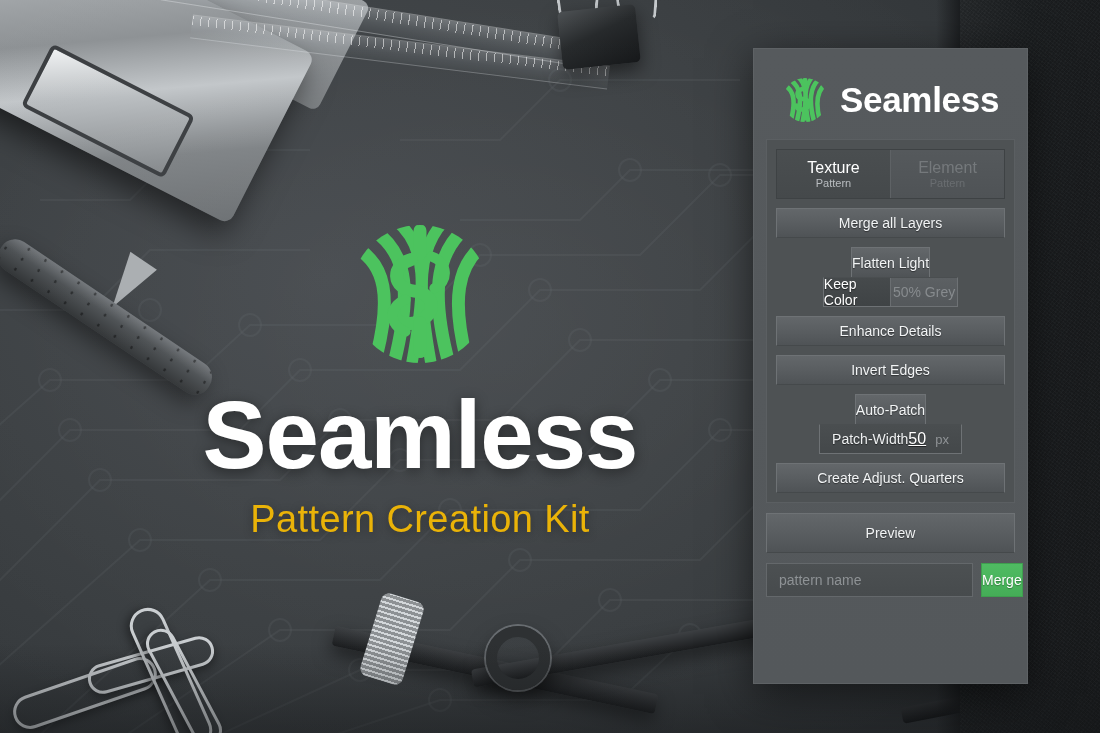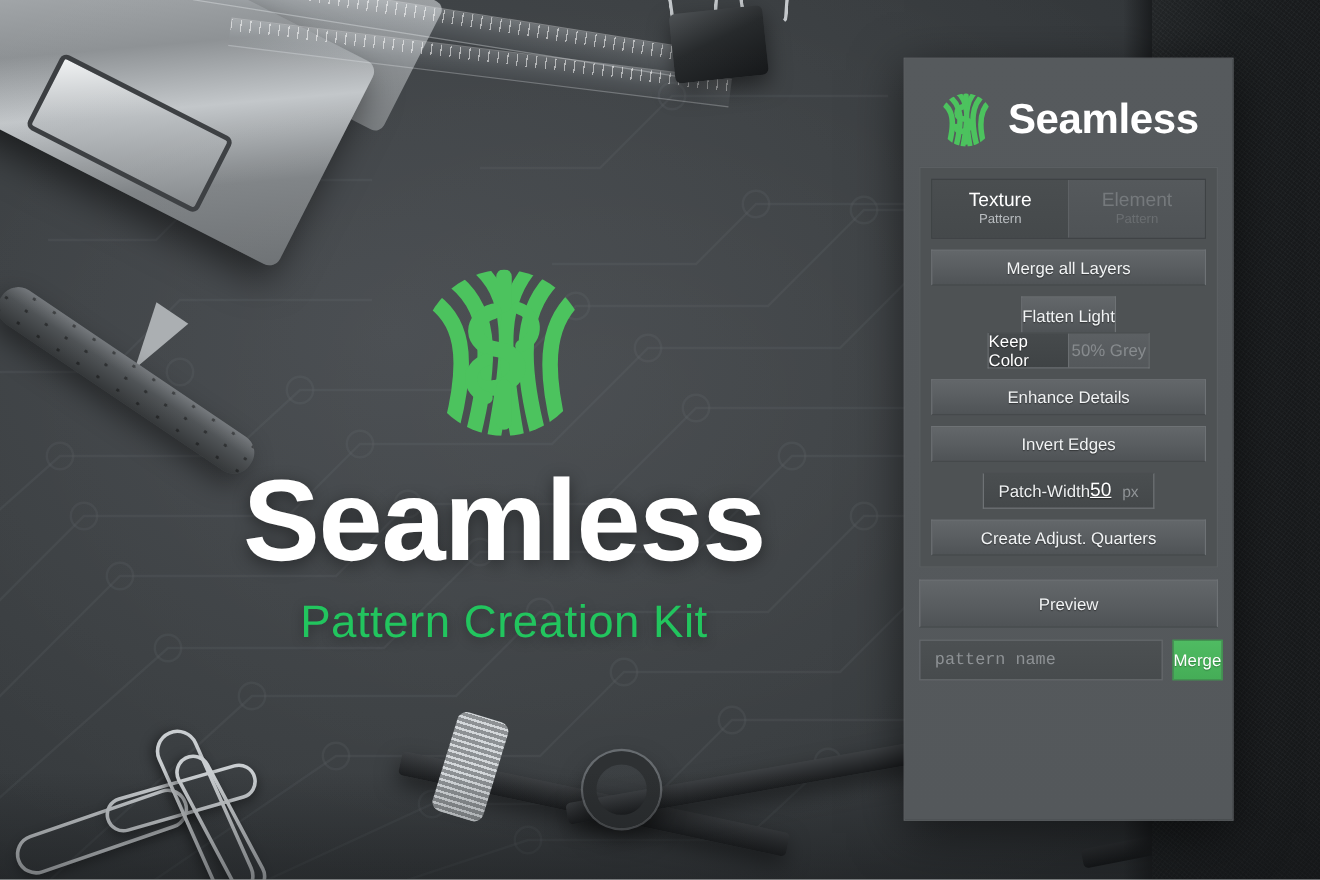--- a/index.html
+++ b/index.html
@@ -219,21 +219,21 @@
     font-weight: 600;
     color: #ffffff;
     letter-spacing: -1px;
     line-height: .98;
     text-shadow: 0 3px 14px rgba(0,0,0,.45);
   }
   .hero-sub {
     margin-top: 16px;
     font-size: 38px;
     font-weight: 400;
-    color: #22c55e;
+    color: #eab308;
     letter-spacing: .4px;
     text-shadow: 0 2px 10px rgba(0,0,0,.35);
   }
 
   
   .panel {
     position: absolute;
     left: 753px; top: 48px;
     width: 275px; height: 636px;
     background: linear-gradient(180deg,#565a5d 0%,#54585b 100%);
@@ -377,21 +377,21 @@
   }
   .preview-btn { height: 40px; }
 
   .save-row { display: flex; gap: 8px; height: 34px; }
   .name-input {
     flex: 1;
     background: linear-gradient(180deg,#4c5052 0%,#474b4d 100%);
     border: 1px solid #64686b;
     color: #e6e8e9;
     font-size: 14px;
-    font-family: Liberation Mono, monospace;
+    font-family: Liberation Sans, sans-serif;
     padding: 0 12px;
     outline: none;
   }
   .name-input::placeholder { color: #8e9295; }
   .save-btn {
     width: 52px;
     background: linear-gradient(180deg,#4fbb62 0%,#45ad57 100%);
     border: 1px solid #3f9e4f;
     color: #ffffff;
     font-size: 14px;
@@ -564,20 +564,21 @@
           <div class="seg-item off">50% Grey</div>
         </div>
       </div>
 
 
       <div class="btn">Enhance Details</div>
 
       <div class="btn">Invert Edges</div>
 
       <div class="group">
+        <div class="btn">Auto-Patch</div>
         <div class="numrow">
           <span class="numrow-label">Patch-Width</span>
           <span class="numrow-value">50</span>
           <span class="numrow-unit">px</span>
         </div>
       </div>
 
       <div class="btn">Create Adjust. Quarters</div>
 
     </div>

